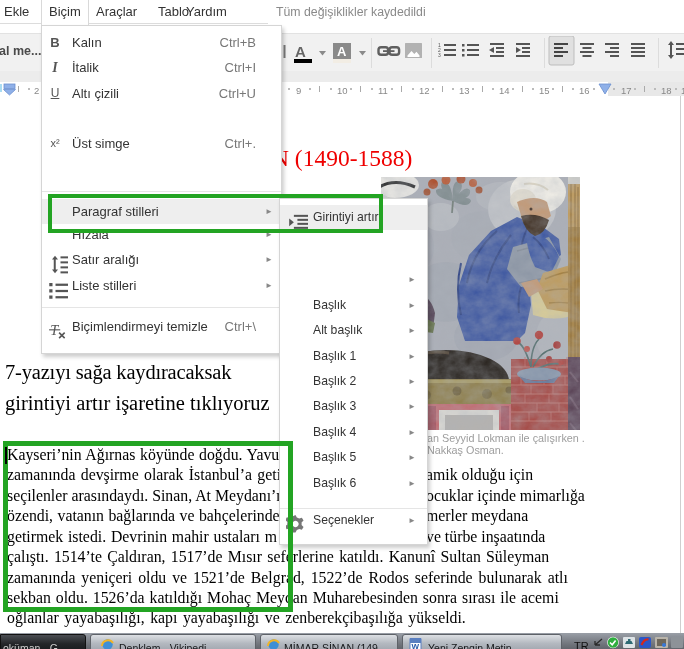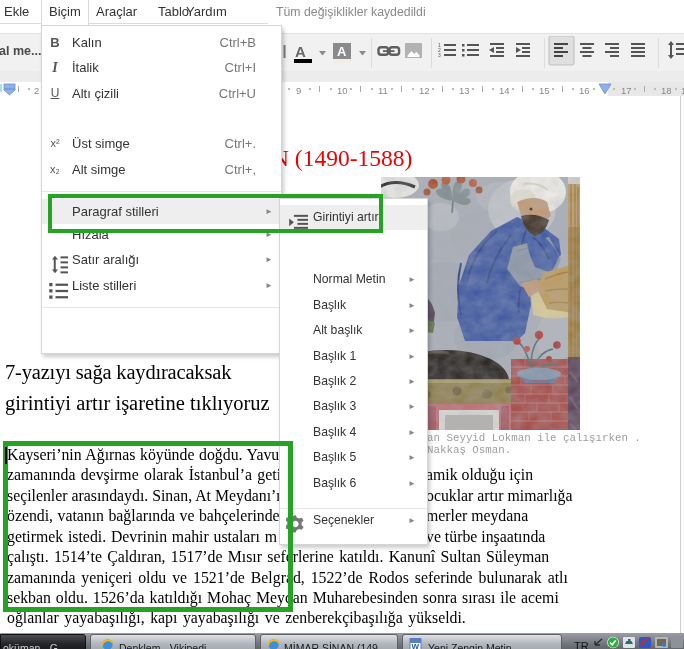--- a/index.html
+++ b/index.html
@@ -25,21 +25,21 @@
 
 #doc{position:absolute;left:0;top:96px;width:684px;height:537px;background:#fff;}
 #pageedge{position:absolute;left:680px;top:96px;width:1px;height:537px;background:#cfcfcf;}
 .serif{font-family:"Liberation Serif",serif;color:#000;white-space:nowrap;}
 #title{position:absolute;left:272px;top:145px;font-family:"Liberation Serif",serif;
  font-size:23.5px;color:#ef0000;white-space:nowrap;}
 .para{position:absolute;font-family:"Liberation Serif",serif;font-size:15.8px;color:#000;
  white-space:nowrap;}
 #caret{position:absolute;left:5px;top:447px;width:2px;height:17px;background:#000;z-index:70;}
 .capt{position:absolute;font-size:10.8px;color:#9d9d9d;white-space:nowrap;
- font-family:Liberation Mono, monospace;}
+ font-family:Liberation Sans, sans-serif;}
 
 #menu1{position:absolute;left:41px;top:25px;width:239px;height:327px;background:#fff;
  border:1px solid #d5d5d5;box-shadow:2px 3px 4px rgba(0,0,0,0.2);}
 #menu2{position:absolute;left:279px;top:198px;width:147px;height:345px;background:#fff;
  border:1px solid #d5d5d5;box-shadow:2px 3px 4px rgba(0,0,0,0.2);}
 .mrow{position:absolute;left:0;width:100%;height:25px;line-height:25px;font-size:13px;color:#333;}
 .mrow .lbl{position:absolute;left:30px;}
 .mrow .sc{position:absolute;right:25px;color:#777;}
 .mrow .arr{position:absolute;right:8px;color:#888;font-size:8px;}
 .micon{position:absolute;left:3px;top:0;width:20px;height:25px;line-height:25px;
@@ -357,21 +357,21 @@
 <div class="capt" style="left:427px;top:444px;">Nakkaş Osman.</div>
 <div class="serif" style="position:absolute;left:5px;top:360.5px;font-size:20.5px;letter-spacing:-0.18px;">7-yazıyı sağa kaydıracaksak</div>
 <div class="serif" style="position:absolute;left:5px;top:391.5px;font-size:20.5px;">girintiyi artır işaretine tıklıyoruz</div>
 <div id="paragraph">
  <div class="para" style="left:7px;top:446px;width:273px;overflow:hidden;word-spacing:0.7px;">Kayseri’nin Ağırnas köyünde doğdu. Yavu</div>
  <div class="para" style="left:7px;top:466px;width:273px;overflow:hidden;word-spacing:1.4px;">zamanında devşirme olarak İstanbul’a getir</div>
  <div class="para" style="left:7px;top:487px;width:273px;overflow:hidden;">seçilenler arasındaydı. Sinan, At Meydanı’n</div>
  <div class="para" style="left:7px;top:507px;width:273px;overflow:hidden;word-spacing:0.5px;">özendi, vatanın bağlarında ve bahçelerinde</div>
  <div class="para" style="left:7px;top:528px;width:273px;overflow:hidden;word-spacing:0.85px;">getirmek istedi. Devrinin mahir ustaları m</div>
  <div class="para" style="left:426px;top:466px;">amik olduğu için</div>
- <div class="para" style="left:426px;top:487px;">ocuklar artır mimarlığa</div>
+ <div class="para" style="left:426px;top:487px;">ocuklar içinde mimarlığa</div>
  <div class="para" style="left:426px;top:507px;">merler meydana</div>
  <div class="para" style="left:426px;top:528px;">ve türbe inşaatında</div>
  <div class="para" style="left:7px;top:548px;word-spacing:1.3px;">çalıştı. 1514’te Çaldıran, 1517’de Mısır seferlerine katıldı. Kanunî Sultan Süleyman</div>
  <div class="para" style="left:7px;top:569px;word-spacing:2.0px;">zamanında yeniçeri oldu ve 1521’de Belgrad, 1522’de Rodos seferinde bulunarak atlı</div>
  <div class="para" style="left:7px;top:589px;word-spacing:1.0px;">sekban oldu. 1526’da katıldığı Mohaç Meydan Muharebesinden sonra sırası ile acemi</div>
  <div class="para" style="left:7px;top:609px;word-spacing:1.6px;">oğlanlar yayabaşılığı, kapı yayabaşılığı ve zenberekçibaşılığa yükseldi.</div>
 </div>
 <div id="caret"></div>
 
 <div id="menu1">
@@ -387,25 +387,20 @@
     </div>
  <div class="mrow" style="top:55px;">
       <span class="micon" style="text-decoration:underline;font-size:12px;">U</span>
       <span class="lbl">Altı çizili</span>
       <span class="sc">Ctrl+U</span>
     </div>
  <div class="mrow" style="top:105px;">
       <span class="micon" style="font-size:11px;">x²</span>
       <span class="lbl">Üst simge</span>
       <span class="sc">Ctrl+.</span>
-    </div>
- <div class="mrow" style="top:131px;">
-      <span class="micon" style="font-size:11px;">x₂</span>
-      <span class="lbl">Alt simge</span>
-      <span class="sc">Ctrl+,</span>
     </div>
  <div class="msep" style="top:165px;"></div>
  <div class="mrow hover" style="top:173px;">
       <span class="lbl">Paragraf stilleri</span>
       <span class="arr">►</span>
     </div>
  <div class="mrow" style="top:196px;">
       <span class="lbl">Hızala</span>
       <span class="arr">►</span>
     </div>
@@ -432,36 +427,44 @@
           <rect x="1" y="11.5" width="2.6" height="2.6"></rect>
           <rect x="6" y="2" width="10" height="1.8"></rect>
           <rect x="6" y="7" width="10" height="1.8"></rect>
           <rect x="6" y="12" width="10" height="1.8"></rect>
         </g>
       </svg>
       <span class="lbl">Liste stilleri</span>
       <span class="arr">►</span>
     </div>
  <div class="msep" style="top:281px;"></div>
+ <div class="mrow" style="top:288px;">
+      <svg class="micon" style="top:5px;left:6px;" width="18" height="16" viewBox="0 0 18 16">
+        <text x="2" y="11" font-size="13" font-style="italic" font-family="Liberation Serif" fill="#555">T</text>
+        <path d="M1 6.5 l10 0" stroke="#555" stroke-width="1"></path>
+        <path d="M10 9 l5 5 m0 -5 l-5 5" stroke="#555" stroke-width="1.4"></path>
+      </svg>
+      <span class="lbl">Biçimlendirmeyi temizle</span>
+      <span class="sc">Ctrl+\</span>
+    </div>
 </div>
 <div id="menu2">
  <div class="srow hover" style="top:6px;">
       <svg class="micon" style="top:5px;left:8px;" width="17" height="15" viewBox="0 0 17 15">
         <g fill="#555">
           <rect x="5" y="1" width="12" height="1.7"></rect>
           <rect x="8" y="4.4" width="9" height="1.7"></rect>
           <rect x="8" y="7.8" width="9" height="1.7"></rect>
           <rect x="5" y="11.2" width="12" height="1.7"></rect>
           <path d="M1 4 l4 3.3 l-4 3.3 z"></path>
         </g>
       </svg>
       <span class="lbl">Girintiyi artır</span>
     </div>
  <div class="srow" style="top:68px;">
-      <span class="lbl">Normal Metin</span>
       <span class="arr">►</span>
     </div>
  <div class="srow" style="top:94px;">
       <span class="lbl">Başlık</span>
       <span class="arr">►</span>
     </div>
  <div class="srow" style="top:119px;">
       <span class="lbl">Alt başlık</span>
       <span class="arr">►</span>
     </div>

